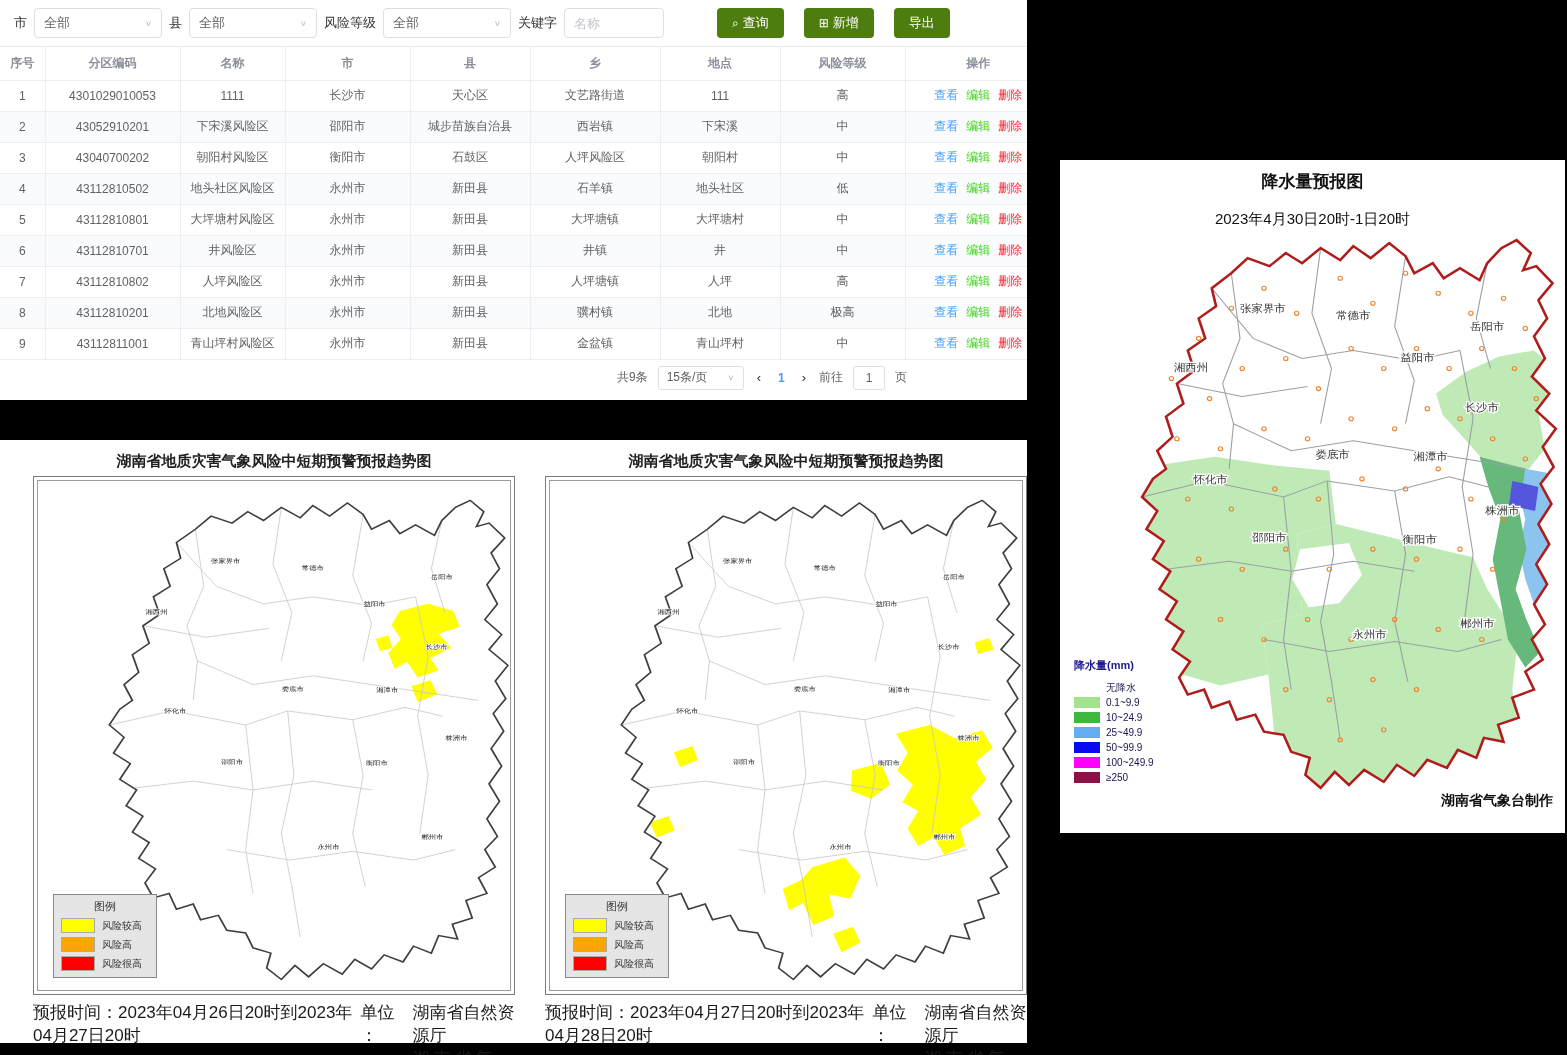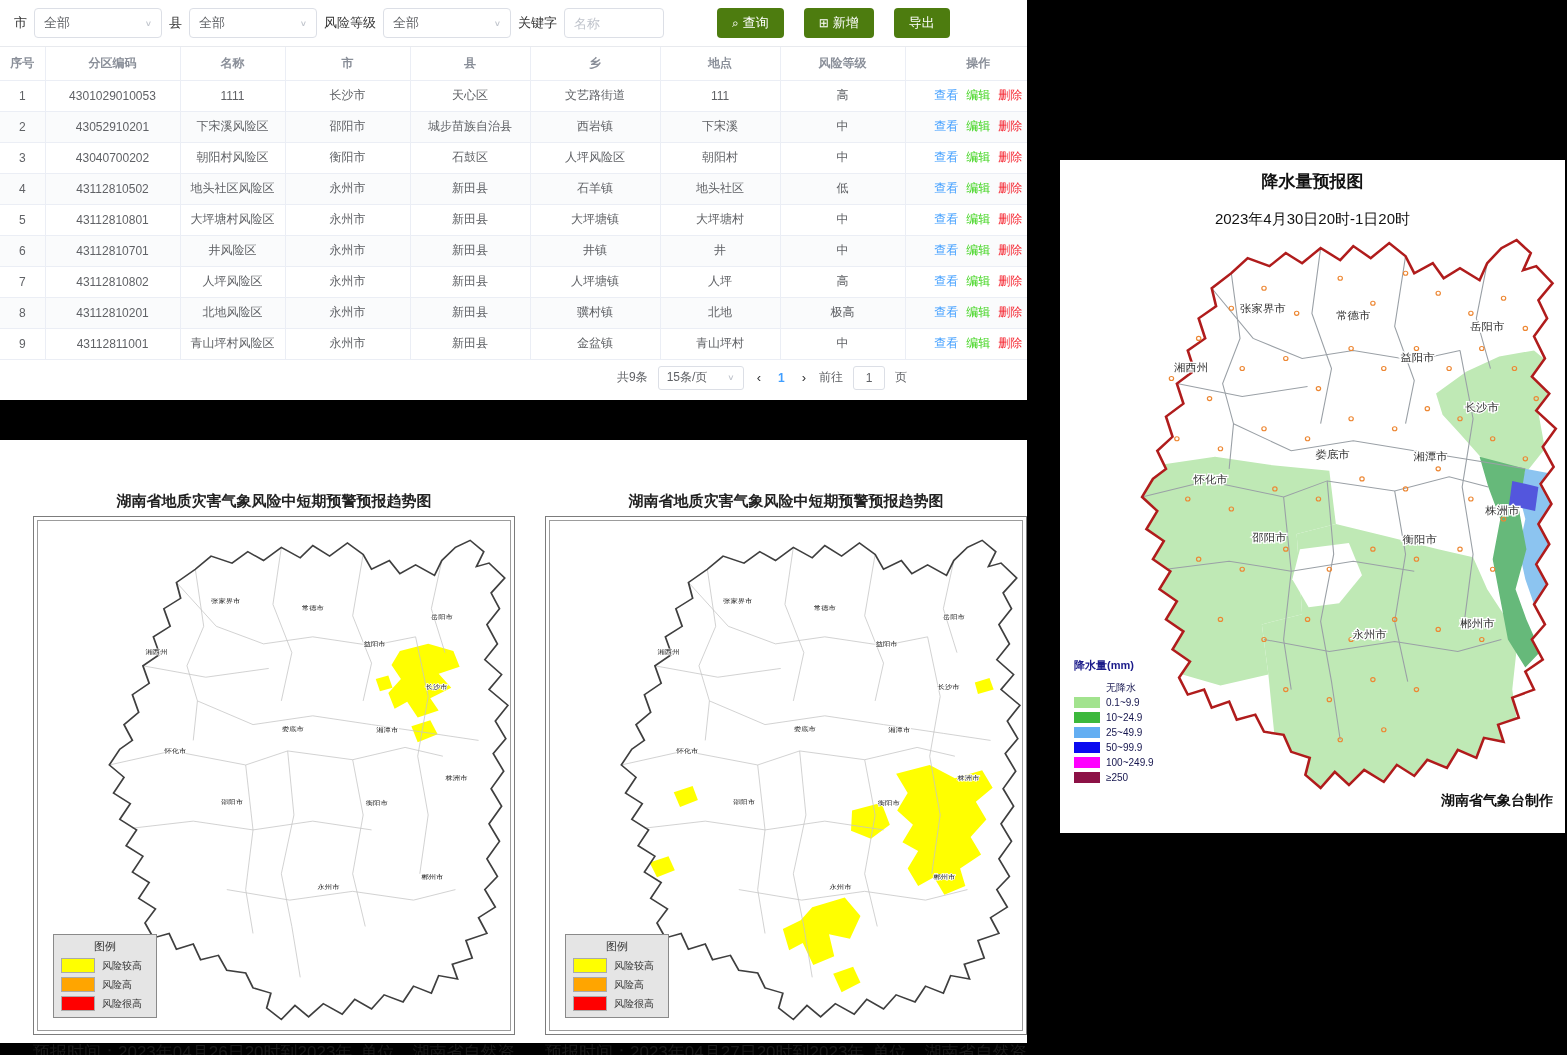--- a/index.html
+++ b/index.html
@@ -26,21 +26,21 @@
   .op-view { color:#409eff; } .op-edit { color:#3dd41a; } .op-del { color:#f5222d; }
 
   .pager { display:flex; align-items:center; justify-content:flex-end; gap:10px; height:36px; padding:0 120px 0 0; font-size:12px; color:#606266; }
   .pg-size { width:86px; height:24px; border:1px solid #dcdfe6; border-radius:3px; display:flex; align-items:center; justify-content:space-between; padding:0 8px; color:#606266; cursor:pointer; }
   .pg-arrow { color:#303133; font-size:13px; cursor:pointer; padding:0 3px; }
   .pg-cur { color:#409eff; font-weight:bold; padding:0 4px; cursor:pointer; }
   .pg-goto { width:32px; height:24px; border:1px solid #dcdfe6; border-radius:3px; text-align:center; font-size:12px; color:#606266; outline:none; }
 
   
   .maps-card { position:absolute; left:0; top:440px; width:1027px; height:603px; background:#fff; display:flex; padding:12px 0 0 33px; gap:30px; }
-  .tmap { width:532px;margin-top:40px; }
+  .tmap { width:532px; }
   .tmap-title { text-align:center; font-size:15px; font-weight:bold; color:#222; height:24px; }
   .tmap-frame { position:relative; height:519px; border:1px solid #7c7c7c; padding:3px; }
   .tmap-inner { width:100%; height:100%; border:1px solid #9c9c9c; position:relative; }
   .tmap-inner svg { width:100%; height:100%; display:block; }
   .tm-legend { position:absolute; left:15px; bottom:12px; width:104px; background:#e5e5e5; border:1px solid #8a8a8a; padding:4px 7px 6px; }
   .tm-legend-title { text-align:center; font-size:11px; color:#333; margin-bottom:2px; }
   .tm-li { display:flex; align-items:center; gap:7px; margin-top:4px; }
   .tm-sw { width:34px; height:15px; border:1px solid #aaa; }
   .tm-li span { font-size:10px; color:#333; }
   .tm-footer { display:flex; justify-content:space-between; margin-top:6px; font-size:17px; font-weight:normal; color:#1a1a1a; }

